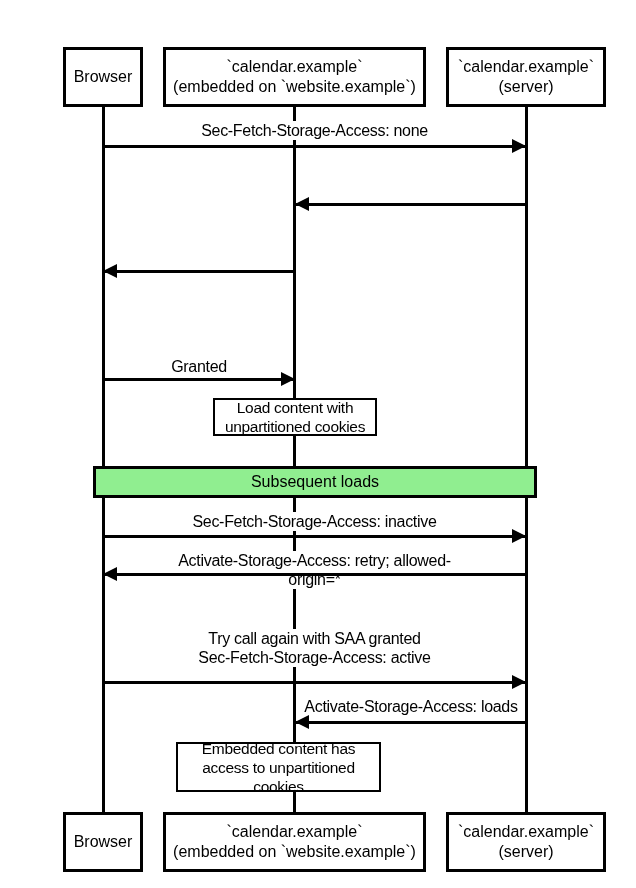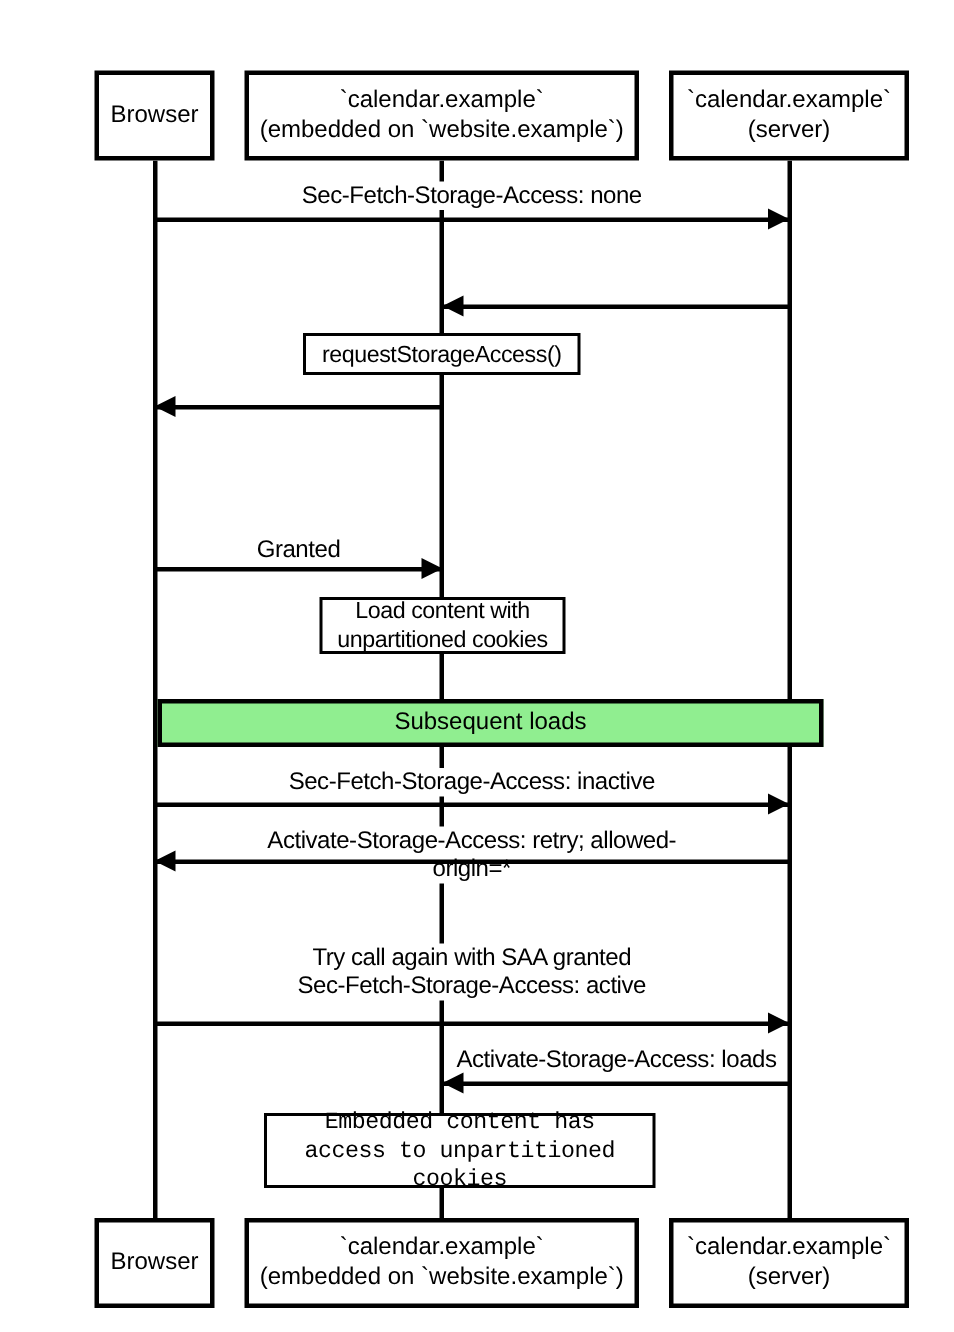--- a/index.html
+++ b/index.html
@@ -44,21 +44,21 @@
   }
   .note {
     border: 2px solid #000; background: #fff;
     display: flex; align-items: center; justify-content: center;
     text-align: center; font-size: 15.5px; line-height: 19px; letter-spacing: -0.3px;
     white-space: pre-line;
   }
   .divider {
     border: 3px solid #000;
     display: flex; align-items: center; justify-content: center;
-    font-size: 16px; text-align: center; margin-left: 12px;
+    font-size: 16px; text-align: center;
   }
 </style>
 </head>
 <body>
 
 <div class="diagram">
 
   <div class="abs lifeline" style="left:101.5px; top:107px; height:705px;"></div>
   <div class="abs lifeline" style="left:293px; top:107px; height:705px;"></div>
   <div class="abs lifeline" style="left:524.5px; top:107px; height:705px;"></div>
@@ -70,21 +70,20 @@
   <div class="abs actor-box" style="left:446px; top:47px; width:160px; height:60px;">`calendar.example`
 (server)</div>
 
   <div class="abs arrow-line" style="left:103px; top:144.5px; width:423px;"></div>
   <div class="abs head-right" style="left:512px; top:139px;"></div>
   <div class="abs msg-label" style="left:314.5px; top:121px;">Sec-Fetch-Storage-Access: none</div>
 
   <div class="abs arrow-line" style="left:294.5px; top:202.5px; width:231.5px;"></div>
   <div class="abs head-left" style="left:294.5px; top:197px;"></div>
 
-  <div class="abs note" style="left:202px; top:222px; width:185px; height:28px;">requestStorageAccess()</div>
   <div class="abs arrow-line" style="left:103px; top:269.5px; width:191.5px;"></div>
   <div class="abs head-left" style="left:103px; top:264px;"></div>
 
 
   <div class="abs msg-label" style="left:199px; top:357px;">Granted</div>
   <div class="abs arrow-line" style="left:103px; top:377.5px; width:191.5px;"></div>
   <div class="abs head-right" style="left:280.5px; top:372px;"></div>
 
   <div class="abs note" style="left:213px; top:398px; width:164px; height:38px;">Load content with
 unpartitioned cookies</div>
@@ -102,21 +101,21 @@
 
   <div class="abs msg-label" style="left:314.5px; top:629px;">Try call again with SAA granted
 Sec-Fetch-Storage-Access: active</div>
   <div class="abs arrow-line" style="left:103px; top:680.5px; width:423px;"></div>
   <div class="abs head-right" style="left:512px; top:675px;"></div>
 
   <div class="abs msg-label" style="left:411px; top:697px;">Activate-Storage-Access: loads</div>
   <div class="abs arrow-line" style="left:294.5px; top:720.5px; width:231.5px;"></div>
   <div class="abs head-left" style="left:294.5px; top:715px;"></div>
 
-  <div class="abs note" style="left:176px; top:742px; width:261px; height:50px;font-family:Liberation Mono, monospace;">Embedded content has
+  <div class="abs note" style="left:176px; top:742px; width:205px; height:50px;">Embedded content has
 access to unpartitioned cookies</div>
 
   <div class="abs actor-box" style="left:63px; top:812px; width:80px; height:60px;">Browser</div>
   <div class="abs actor-box" style="left:163px; top:812px; width:263px; height:60px;">`calendar.example`
 (embedded on `website.example`)</div>
   <div class="abs actor-box" style="left:446px; top:812px; width:160px; height:60px;">`calendar.example`
 (server)</div>
 
 </div>
 

